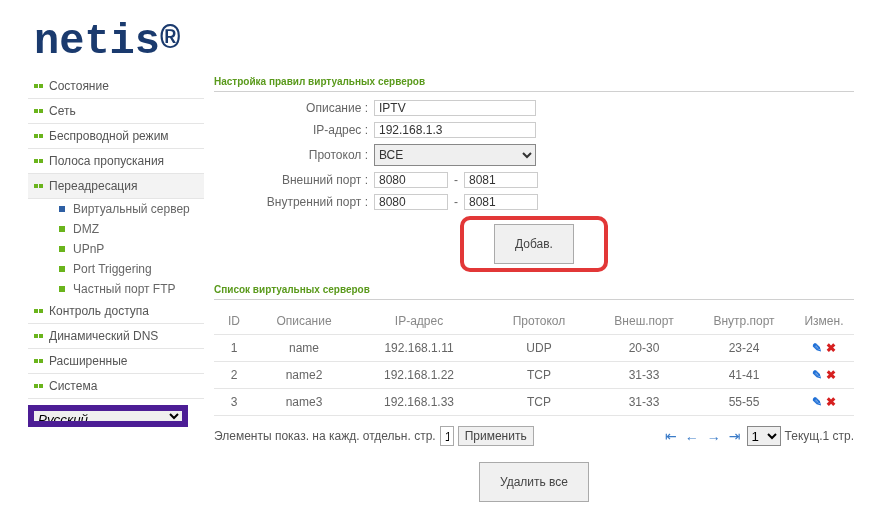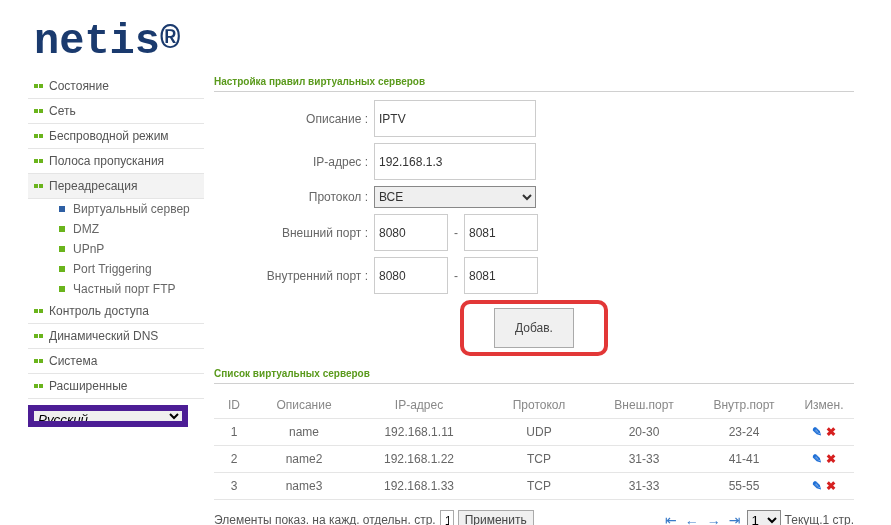--- a/index.html
+++ b/index.html
@@ -17,21 +17,21 @@
   .nav-bullet::after { content: ""; position: absolute; width: 4px; height: 4px; background: #6ab41c; left: 5px; top: 3px;}
   .sub { padding-left: 24px; }
   .sub .nav-item { border: none; padding: 3px 6px; color: #666;}
   .sub-bullet { width:8px; height:8px; display:inline-block; position:relative; margin-right:2px;}
   .sub-bullet.blue::before{content:"";position:absolute;width:6px;height:6px;background:#2e5fa3;left:1px;top:1px;}
   .sub-bullet.green::before{content:"";position:absolute;width:6px;height:6px;background:#6ab41c;left:1px;top:1px;}
   .content { flex: 1; padding-left: 10px; padding-right: 10px;}
   .section-title { color: #5a9a1c; font-weight: bold; font-size: 10px; border-bottom: 1px solid #d0d0d0; padding: 2px 0 4px 0; margin-bottom: 8px;}
   .form-row { display: flex; align-items: center; margin-bottom: 6px; }
   .form-row label { width: 160px; text-align: right; color: #666; padding-right: 6px;}
-  .form-row input[type=text] { width: 162px; height: 37px; border: 1px solid #ccc; padding: 2px 4px; font-size: 12px; color: #333;}
+  .form-row input[type=text] { width: 162px; height: 16px; border: 1px solid #ccc; padding: 2px 4px; font-size: 12px; color: #333;}
   .form-row select { width: 162px; height: 22px; border: 1px solid #888; font-size: 12px; color: #333;}
   .port-sep { padding: 0 6px; color: #666;}
   .port-input { width: 74px !important; }
   .btn-row { text-align: center; margin: 4px 0 10px; position: relative;}
   .btn { background: #f0f0f0; border: 1px solid #aaa; padding: 12px 20px; color: #444; cursor: pointer; font-size: 12px;}
   .highlight-red { border: 4px solid #e23737; border-radius: 10px; padding: 4px 30px; display:inline-block;}
   .table-head, .table-row { display: flex; border-bottom: 1px solid #e5e5e5; padding: 6px 0; color: #666;}
   .table-head { color: #888;}
   .col-id { width: 40px; text-align: center;}
   .col-desc { width: 100px; text-align: center;}
@@ -105,25 +105,25 @@
         <div class="nav-item">
             <span class="nav-bullet"></span>
             <span>Контроль доступа</span>
           </div>
         <div class="nav-item">
             <span class="nav-bullet"></span>
             <span>Динамический DNS</span>
           </div>
         <div class="nav-item">
             <span class="nav-bullet"></span>
+            <span>Расширенные</span>
+          </div>
+        <div class="nav-item">
+            <span class="nav-bullet"></span>
             <span>Система</span>
-          </div>
-        <div class="nav-item">
-            <span class="nav-bullet"></span>
-            <span>Расширенные</span>
           </div>
         <div class="lang">
           <select><option>Русский</option></select>
         </div>
       </div>
 
       <div class="content">
         <div class="section-title">Настройка правил виртуальных серверов</div>
 
         <div class="form-row">

